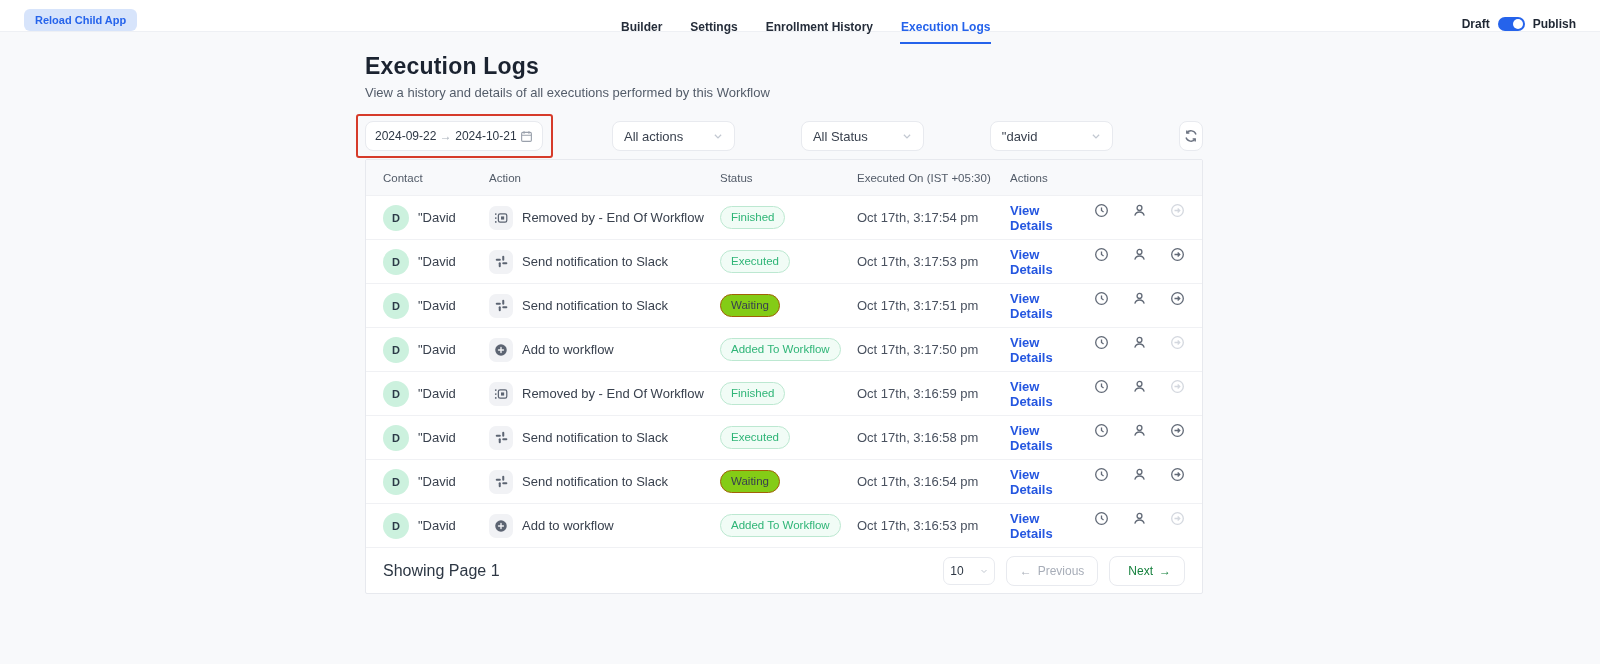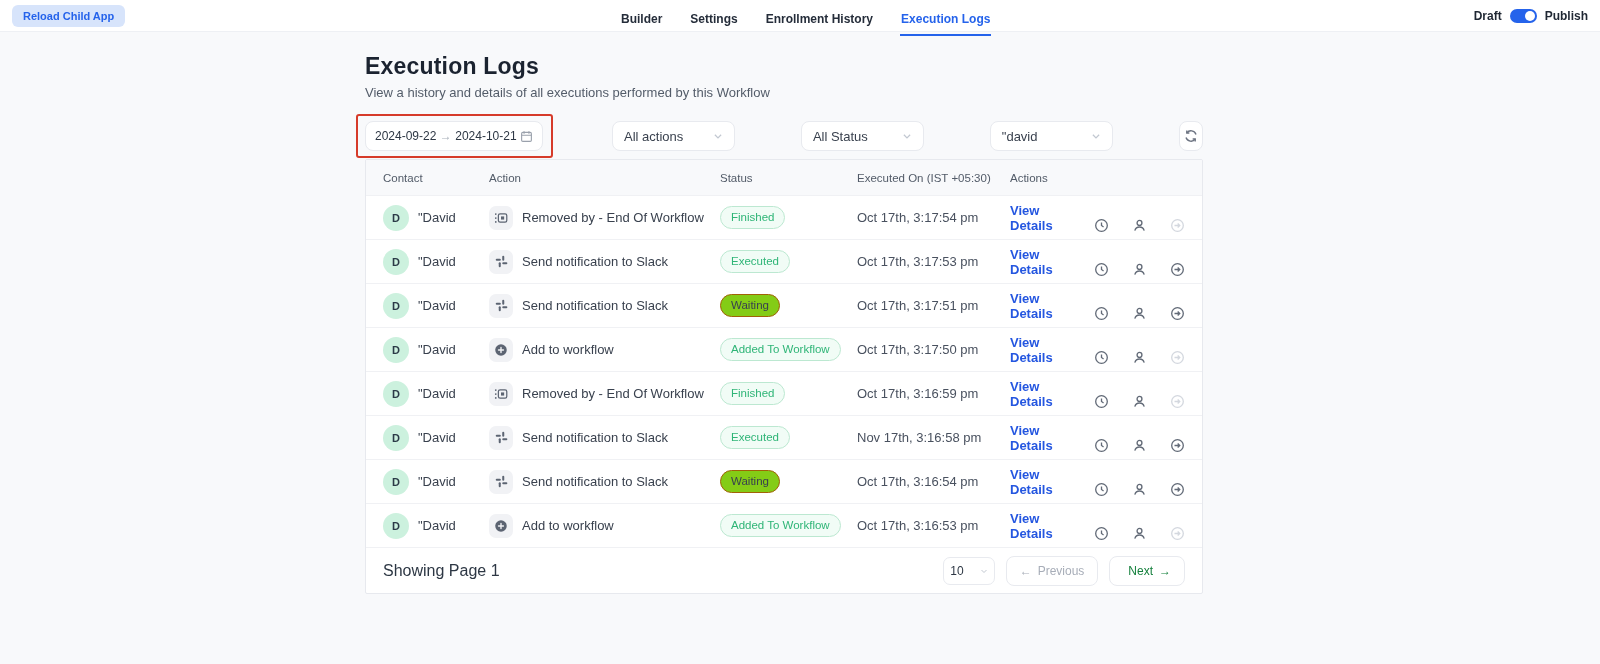--- a/index.html
+++ b/index.html
@@ -5,27 +5,27 @@
   * { margin:0; padding:0; box-sizing:border-box; }
   html,body { width:1600px; height:664px; overflow:hidden; }
   body {
     font-family:"Liberation Sans","DejaVu Sans",sans-serif;
     background:#f8f9fb; color:#3c4452;
   }
   
   .topbar {
     position:relative; height:32px; background:#ffffff;
     border-bottom:1px solid #eef0f4;
-    display:flex; align-items:center; padding:0 12px;
+    display:flex; align-items:flex-end; padding:0 24px;
   }
   .reload-btn {
     font-size:11px; font-weight:600; color:#2563eb; background:#d7e4fb;
     border:none; border-radius:6px; padding:5px 11px; cursor:pointer;
   }
-  .tabs { position:absolute; left:620px; top:4px; height:32px; display:flex; gap:26px; }
+  .tabs { position:absolute; left:620px; top:12px; height:32px; display:flex; gap:26px; }
   .tab {
     height:32px; display:flex; align-items:center; font-size:12px; font-weight:700;
     color:#252d3a; cursor:pointer; border-bottom:2px solid transparent; padding:0 1px;
   }
   .tab.active { color:#2563eb; border-bottom-color:#2563eb; }
   .publish-area { margin-left:auto; display:flex; align-items:center; gap:8px; }
   .publish-area .lbl { font-size:12px; font-weight:600; color:#1f2733; }
   .toggle { width:27px; height:14px; border-radius:8px; background:#2563eb; position:relative; cursor:pointer; }
   .toggle .knob { position:absolute; right:2px; top:2px; width:10px; height:10px; border-radius:50%; background:#fff; }
   
@@ -78,21 +78,21 @@
     display:flex; align-items:center; justify-content:center;
   }
   .action-icon-box .ic { display:none; line-height:0; }
   .action-icon-box .ic.show { display:block; }
   .badge {
     display:inline-block; font-size:11.5px; padding:3px 10px; border-radius:999px; line-height:1.3;
   }
   .badge.green { color:#2fb577; background:#f1fcf6; border:1px solid #bce8d1; }
   .badge.neutral { color:#39414e; background:#84cc16; border:1px solid #a16207; }
   .exec-cell { font-size:13px; color:#49515f; }
-  .actions-cell { display:flex; align-items:flex-end; gap:23px; }
+  .actions-cell { display:flex; align-items:flex-start; gap:23px; }
   .view-details { font-size:13px; font-weight:700; color:#2456e0; cursor:pointer; }
   .row-icon { color:#626a77; cursor:pointer; line-height:0; }
   .row-icon.disabled { color:#d4d8df; cursor:default; }
   
   .tfoot { height:46px; border-top:1px solid #f0f1f4; display:flex; align-items:center; padding:0 17px; }
   .showing { font-size:16px; color:#2d3744; }
   .pager { margin-left:auto; display:flex; align-items:center; gap:11px; }
   .size-select {
     height:28px; min-width:34px; background:#fff; border:1px solid #e8eaef; border-radius:7px;
     display:flex; align-items:center; gap:16px; padding:0 6px; font-size:12px; color:#2d3744; cursor:pointer;
@@ -446,21 +446,21 @@
             <rect x="8.9" y="8.9" width="6.3" height="2.5" rx="1.25"></rect>
           </svg>
         </span>
 
       </span>
       <span>Send notification to Slack</span>
     </div>
     <div>
       <span class="badge green">Executed</span>
     </div>
-    <div class="exec-cell">Nov 17th, 3:16:58 pm</div>
+    <div class="exec-cell">Oct 17th, 3:16:58 pm</div>
     <div class="actions-cell">
       <span class="view-details">View Details</span>
       <span class="row-icon">
         <svg width="15" height="15" viewBox="0 0 16 16" fill="none" stroke="currentColor" stroke-width="1.4">
           <circle cx="8" cy="8" r="6.2"></circle>
                 <path d="M8 4.8V8l2.2 1.6"></path>
         </svg>
       </span>
       <span class="row-icon">
         <svg width="15" height="15" viewBox="0 0 16 16" fill="none" stroke="currentColor" stroke-width="1.4">

